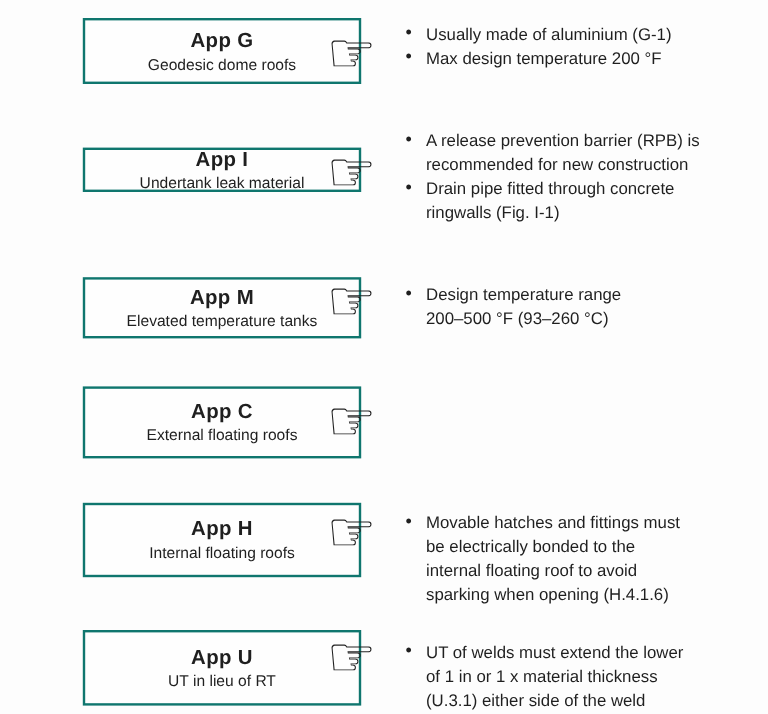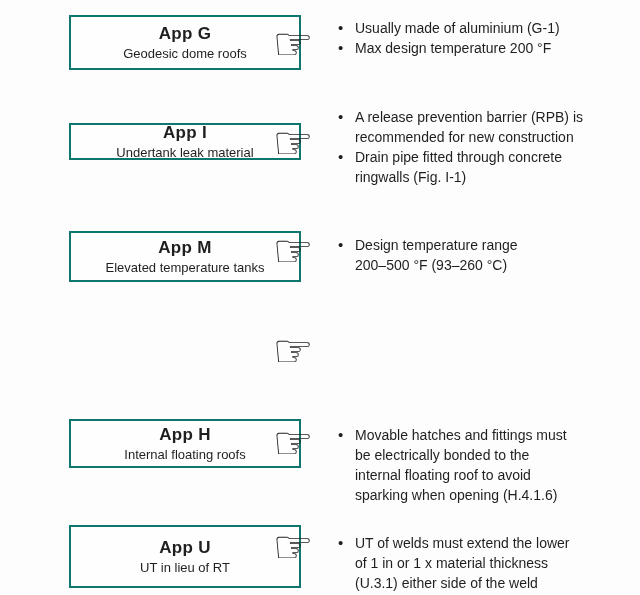--- a/index.html
+++ b/index.html
@@ -111,23 +111,27 @@
   <div class="app-box" style="top:231px;height:51px">
     <div class="app-title">App M</div>
     <div class="app-subtitle">Elevated temperature tanks</div>
   </div>
   <div class="manicule" style="top:235px">☞</div>
   <ul class="bullets" style="top:235px">
     <li>Design temperature range
 200–500 °F (93–260 °C)</li>
   </ul>
 
+  <div class="app-box" style="top:322px;height:60px">
+    <div class="app-title">App C</div>
+    <div class="app-subtitle">External floating roofs</div>
+  </div>
   <div class="manicule" style="top:335px">☞</div>
 
-  <div class="app-box" style="top:419px;height:49px">
+  <div class="app-box" style="top:419px;height:62px">
     <div class="app-title">App H</div>
     <div class="app-subtitle">Internal floating roofs</div>
   </div>
   <div class="manicule" style="top:427px">☞</div>
   <ul class="bullets" style="top:425px">
     <li>Movable hatches and fittings must
 be electrically bonded to the
 internal floating roof to avoid
 sparking when opening (H.4.1.6)</li>
   </ul>

